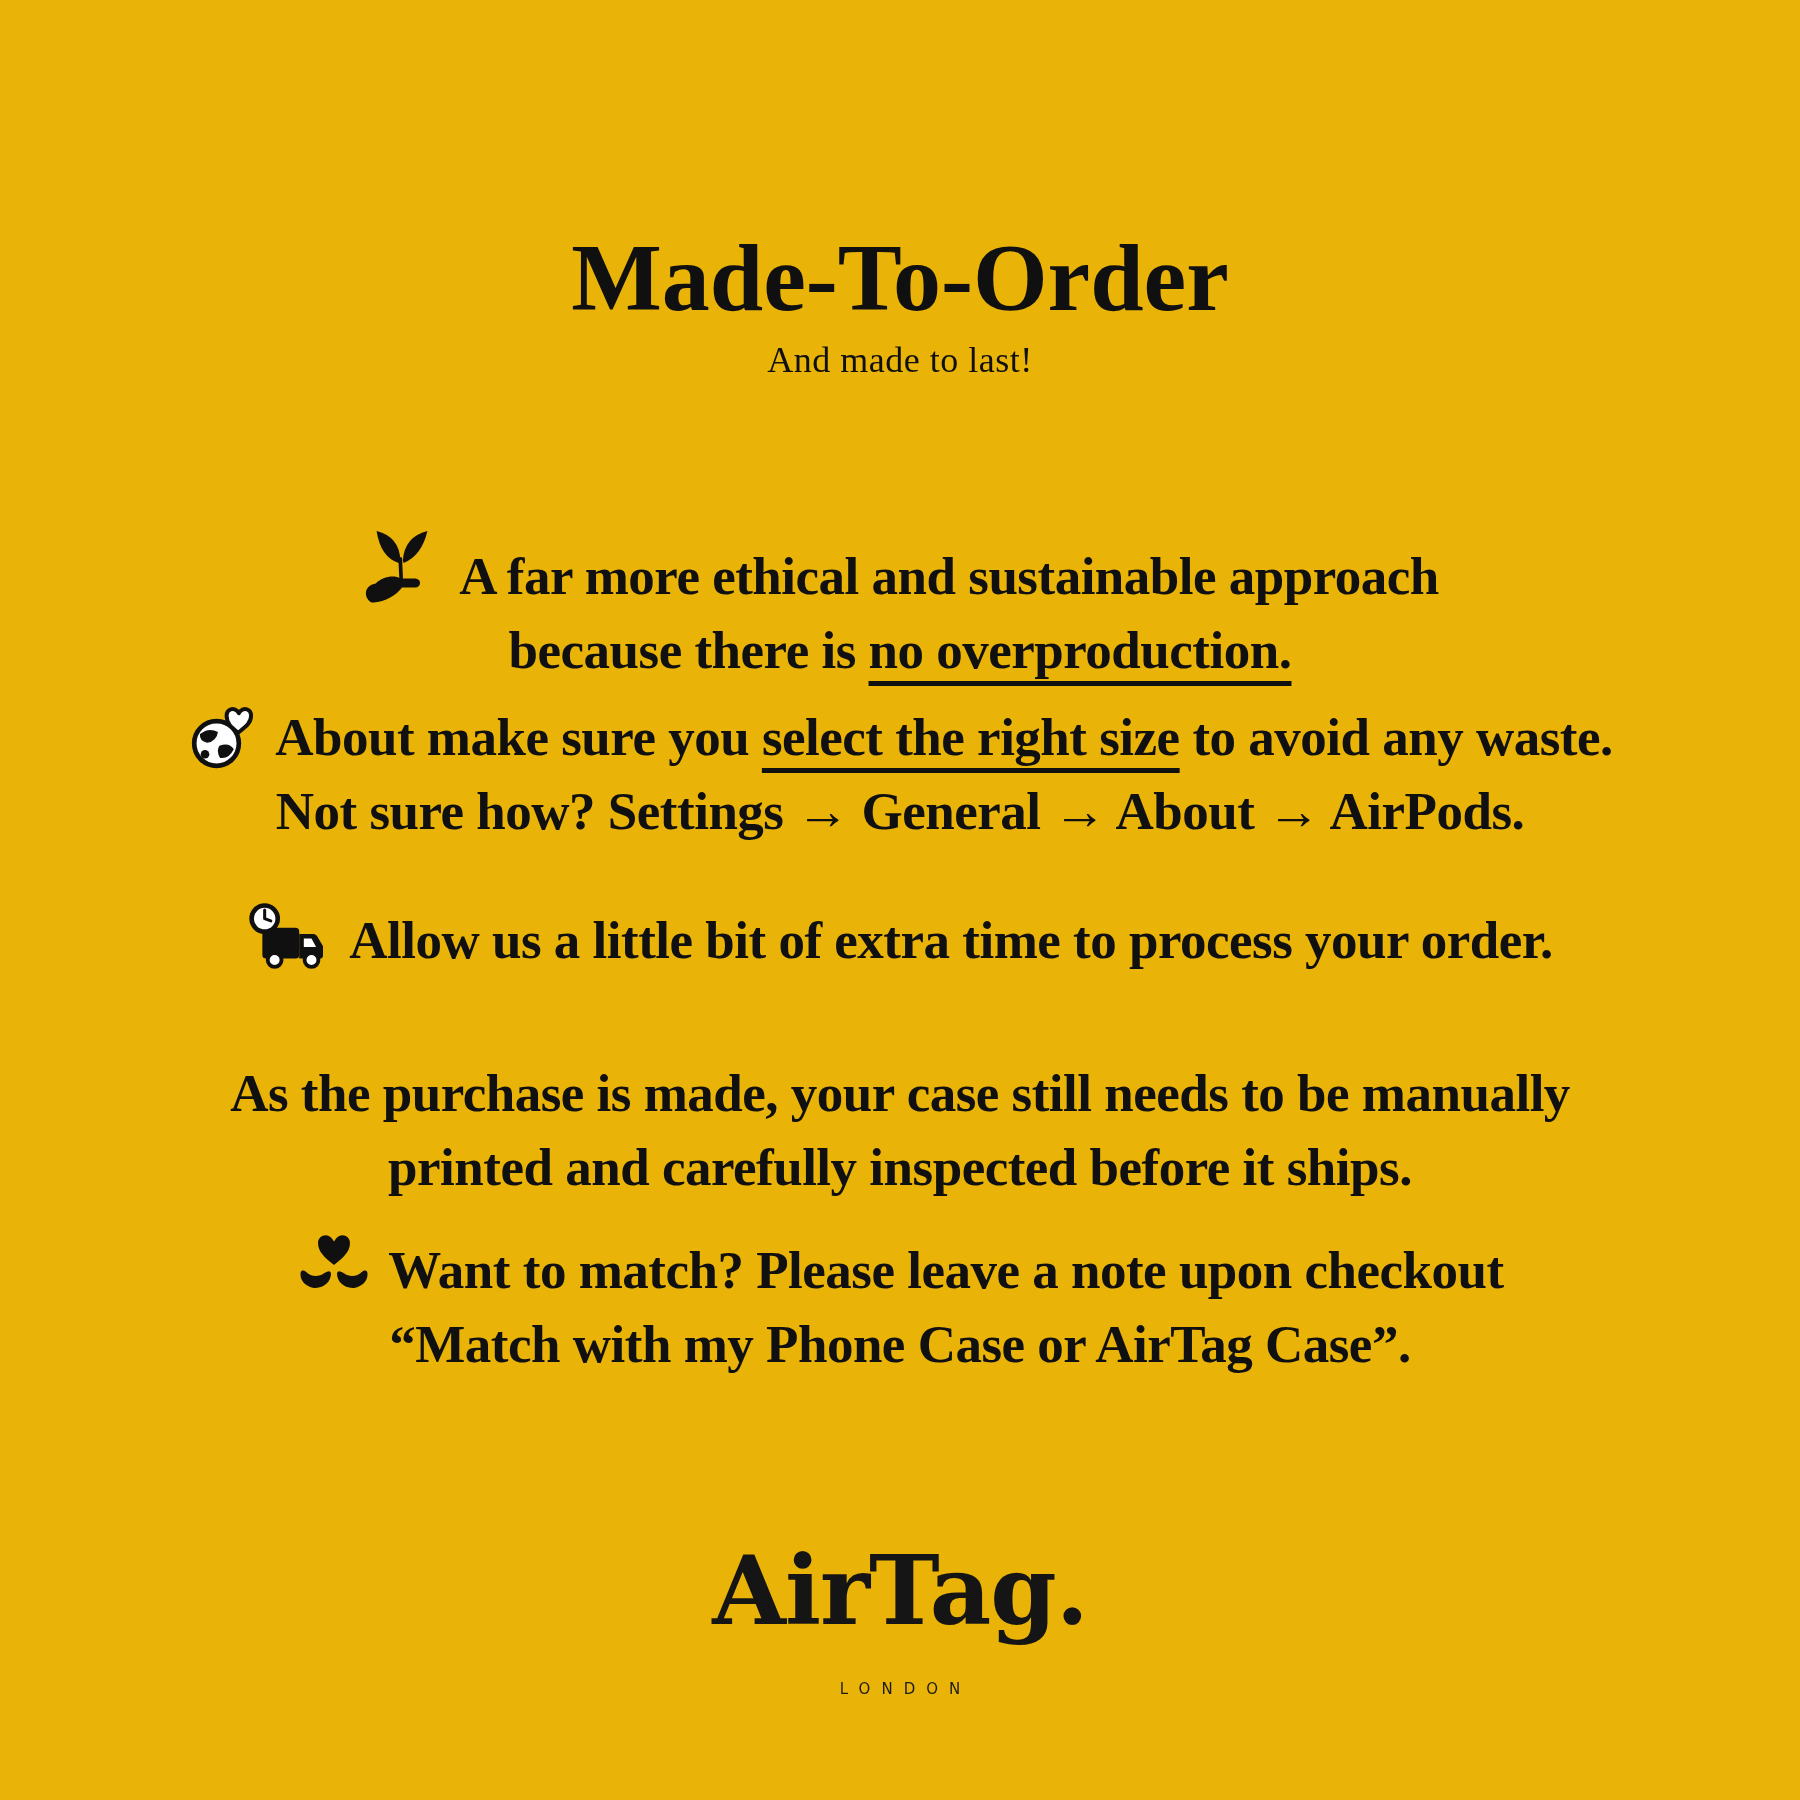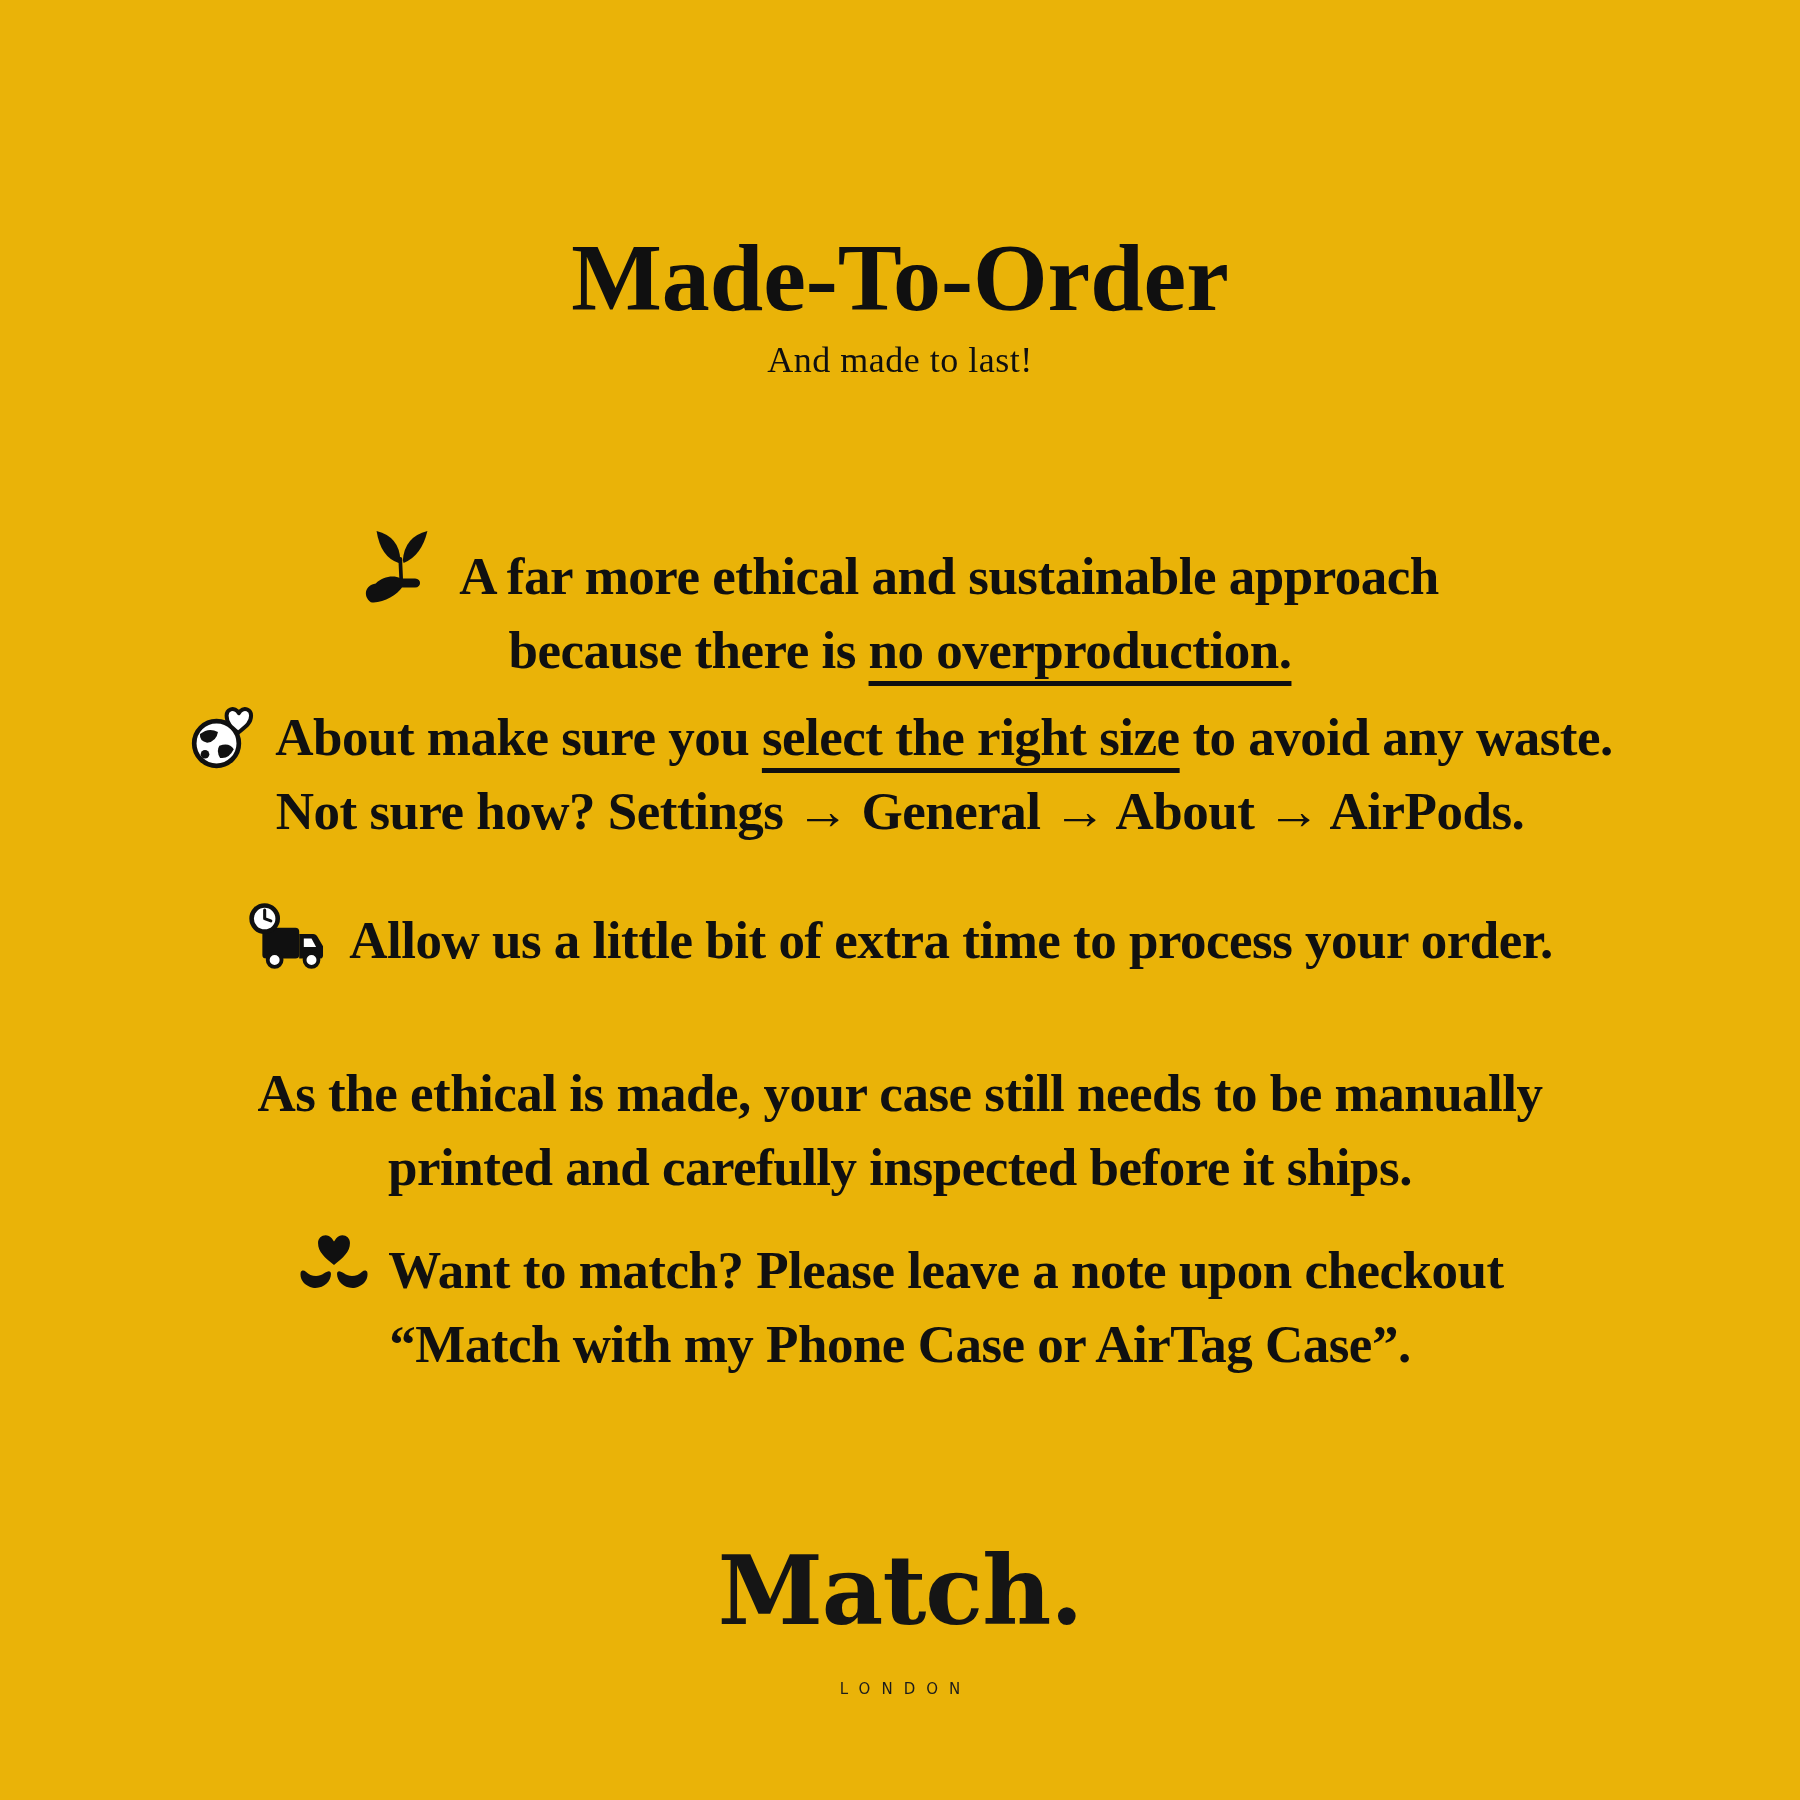--- a/index.html
+++ b/index.html
@@ -101,35 +101,35 @@
           <circle cx="36" cy="78" r="9" fill="#ffffff" stroke="#101010" stroke-width="5"></circle>
           <circle cx="84" cy="78" r="9" fill="#ffffff" stroke="#101010" stroke-width="5"></circle>
           <circle cx="23" cy="24" r="17" fill="#ffffff" stroke="#101010" stroke-width="6"></circle>
           <path d="M23 24 L23 13 M23 24 L31 27" fill="none" stroke="#101010" stroke-width="4" stroke-linecap="round"></path>
         </svg>
       </span><span>Allow us a little bit of extra time to process your order.</span>
     </span>
   </div>
 
   <div class="center-block para" style="top:1056px;">
-    <span class="line">As the ethical is made, your case still needs to be manually</span>
+    <span class="line">As the purchase is made, your case still needs to be manually</span>
     <span class="line">printed and carefully inspected before it ships.</span>
   </div>
 
   <div class="center-block para" style="top:1230px;">
     <span class="line">
       <span class="icon" style="vertical-align:-18px;">
         <svg width="76" height="76" viewBox="0 0 100 100" aria-hidden="true">
           <path d="M50 46 C38 36 29 29 29 17 C29 7 41 3 47 11 L50 15 L53 11 C59 3 71 7 71 17 C71 29 62 36 50 46 Z" fill="#101010"></path>
           <path d="M46 58 C46 68 36 78 22 76 C12 74 5 66 6 57 C6 53 10 52 13 55 C19 61 29 63 37 57 C41 54 46 52 46 58 Z" fill="#101010"></path>
           <path d="M54 58 C54 68 64 78 78 76 C88 74 95 66 94 57 C94 53 90 52 87 55 C81 61 71 63 63 57 C59 54 54 52 54 58 Z" fill="#101010"></path>
         </svg>
       </span><span>Want to match? Please leave a note upon checkout</span>
     </span>
     <span class="line">“Match with my Phone Case or AirTag Case”.</span>
   </div>
 
   <div class="center-block" style="top:1535px;">
-    <div class="logo">Match.</div>
+    <div class="logo">AirTag.</div>
     <div class="logo-city">LONDON</div>
   </div>
 
 </div>
 
 </body></html>

